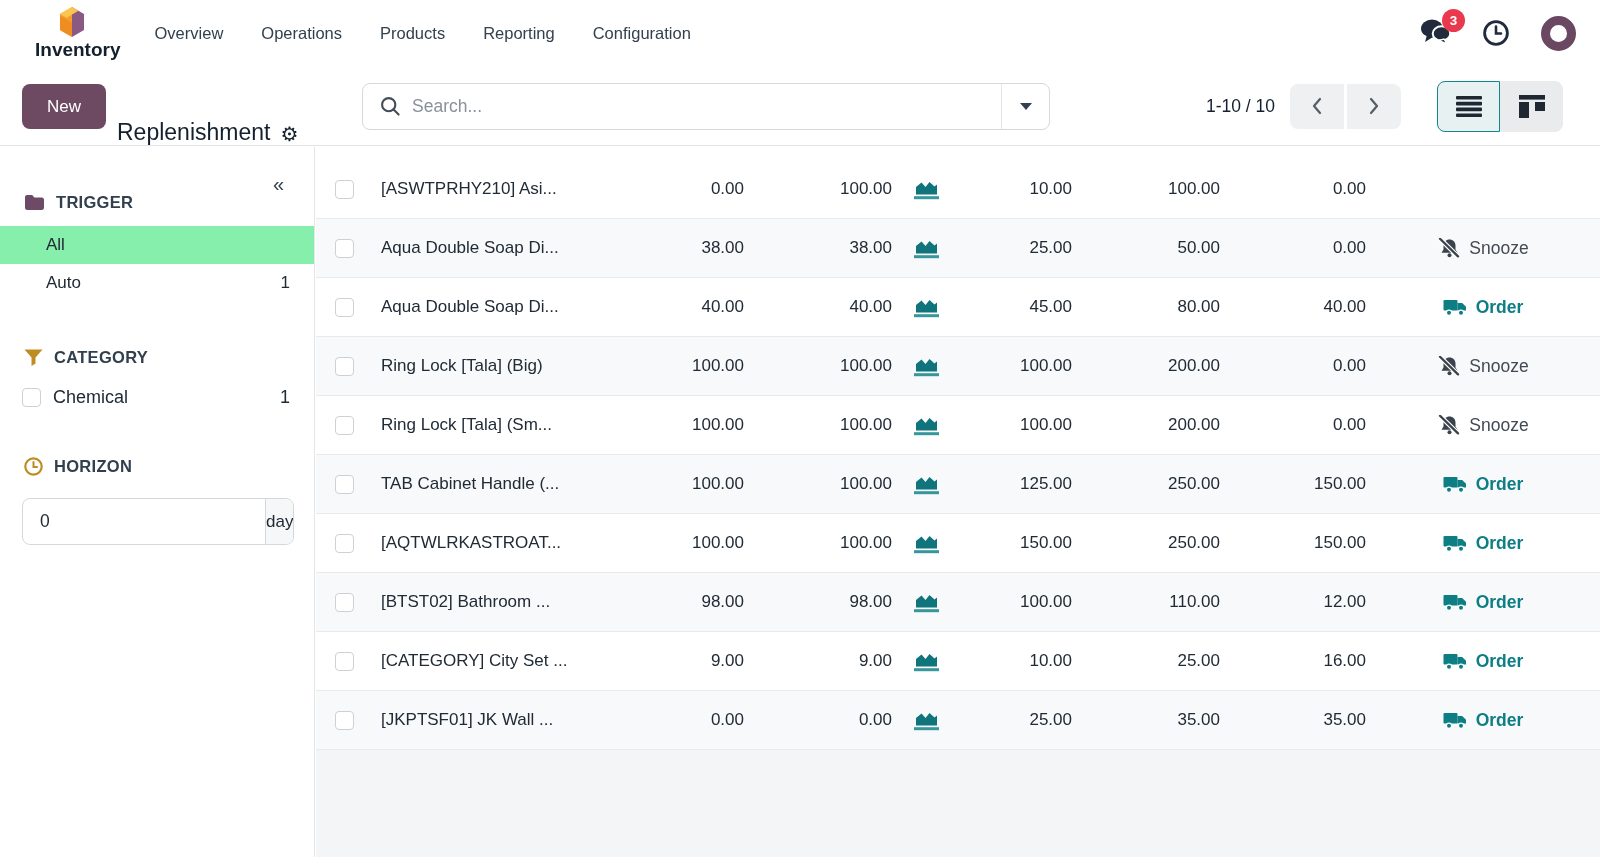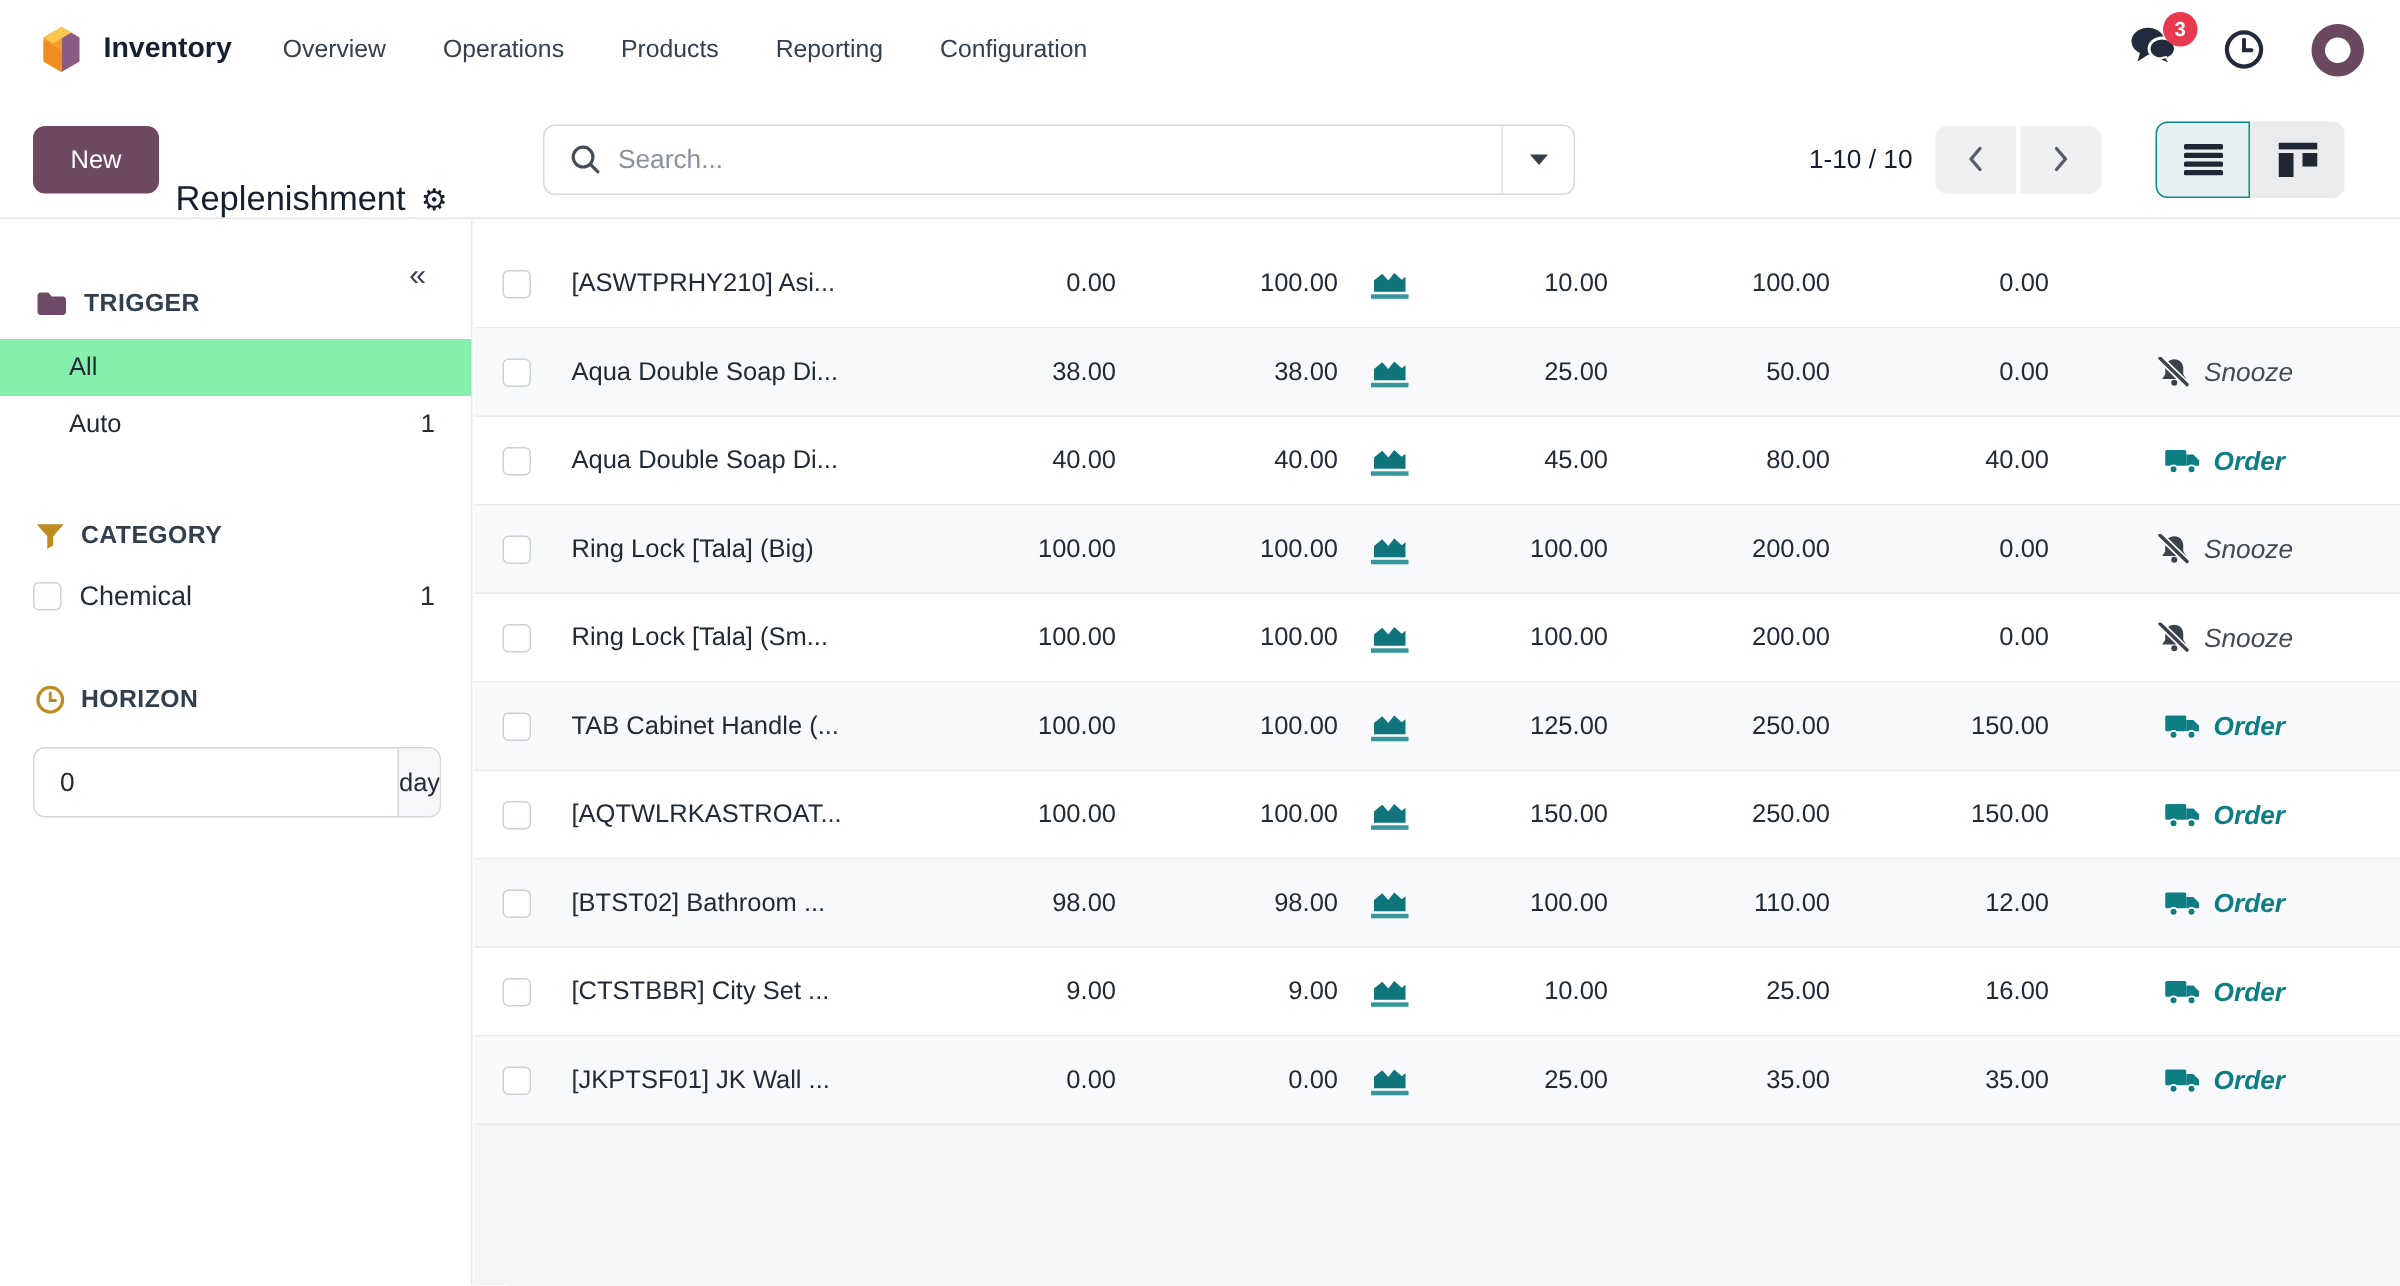--- a/index.html
+++ b/index.html
@@ -4,21 +4,21 @@
 <style>
   * { margin:0; padding:0; box-sizing:border-box; }
   html,body { background:#fff; }
   .screen {
     position:relative; width:1600px; height:857px; overflow:hidden;
     font-family:"Liberation Sans", sans-serif; color:#2b3440; background:#fff;
   }
   
   .topbar { position:absolute; top:0; left:0; right:0; height:66px;
     display:flex; align-items:center; padding:0 24px; background:#fff; }
-  .brand { display:flex; align-items:center; }
+  .brand { display:flex; align-items:center;flex-direction:column; }
   .app-name { font-size:19px; font-weight:700; color:#14202e; margin-left:11px; }
   .menu { display:flex; gap:38px; margin-left:34px; }
   .menu-item { font-size:16.5px; color:#33404d; cursor:pointer; }
   .top-icons { margin-left:auto; display:flex; align-items:center; gap:31px; }
   .chat-wrap { position:relative; }
   .badge { position:absolute; top:-9px; right:-14px; width:23px; height:23px;
     border-radius:50%; background:#e9394f; color:#fff; font-size:13.5px; font-weight:700;
     display:flex; align-items:center; justify-content:center; }
   .avatar { width:35px; height:35px; border-radius:50%; border:9px solid #6b4862; background:#fff; }
   
@@ -92,21 +92,21 @@
   .tbody .trow { height:59px; background:#fff; border-bottom:1px solid #e8eaec; }
   .tbody .trow.even { background:#f8f9fa; }
   .cell-check { display:flex; justify-content:center; }
   .cell-product { font-size:17px; color:#212b36; padding-left:9px;
     white-space:nowrap; overflow:hidden; cursor:pointer; }
   .cell-num { font-size:17px; color:#212b36; text-align:right; }
   .cell-chart { display:flex; justify-content:flex-end; padding-right:4px; }
   .cell-chart svg { cursor:pointer; }
   .cell-action { display:flex; justify-content:center; }
   .act-btn { display:flex; align-items:center; gap:9px; background:none; border:none;
-    font-family:inherit; font-size:17.5px; cursor:pointer;font-style:italic; }
+    font-family:inherit; font-size:17.5px; cursor:pointer; }
   .act-btn.snooze { color:#424a53; font-weight:500; }
   .act-btn.order { color:#0c7e84; font-weight:600; }
   .table-footer { flex:1; background:#f4f5f7; }
 </style>
 </head>
 <body>
 
 <div class="screen">
 
   <div class="topbar">
@@ -454,21 +454,21 @@
       <circle cx="18" cy="14.8" r="2.6" fill="#0c7e84" stroke="#fff" stroke-width="1.2"></circle>
     </svg>
     <span>Order</span>
   </button>
           </div>
   </div>
         <div class="trow">
     <div class="cell-check">
             <span class="checkbox"></span>
           </div>
-    <div class="cell-product">[CTSTBBR] City Set ...</div>
+    <div class="cell-product">[CATEGORY] City Set ...</div>
     <div class="cell-num">9.00</div>
     <div class="cell-num">9.00</div>
     <div class="cell-chart">
       <svg width="27" height="21" viewBox="0 0 27 21">
         <rect x="1" y="17.2" width="25" height="3" fill="#36969c"></rect>
         <path d="M3 15.5 L3 8 L8.5 3.5 L12.5 8 L16.5 3 L21.5 7.5 L24 5.5 L24 15.5 Z" fill="#0f747b"></path>
       </svg>
     </div>
     <div class="cell-num">10.00</div>
     <div class="cell-num">25.00</div>

